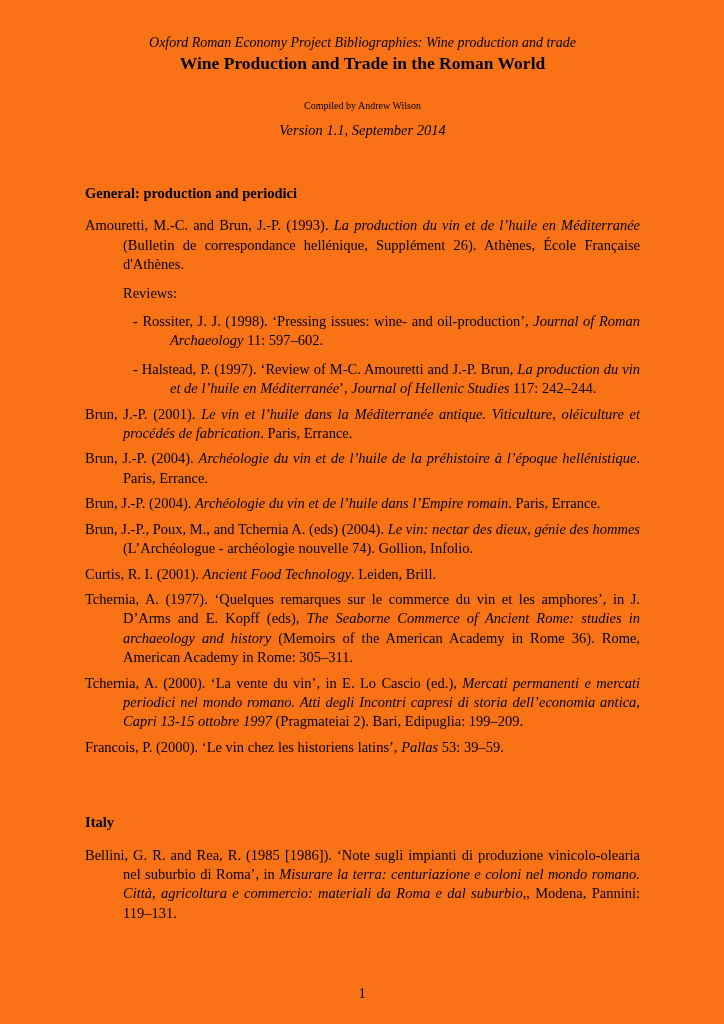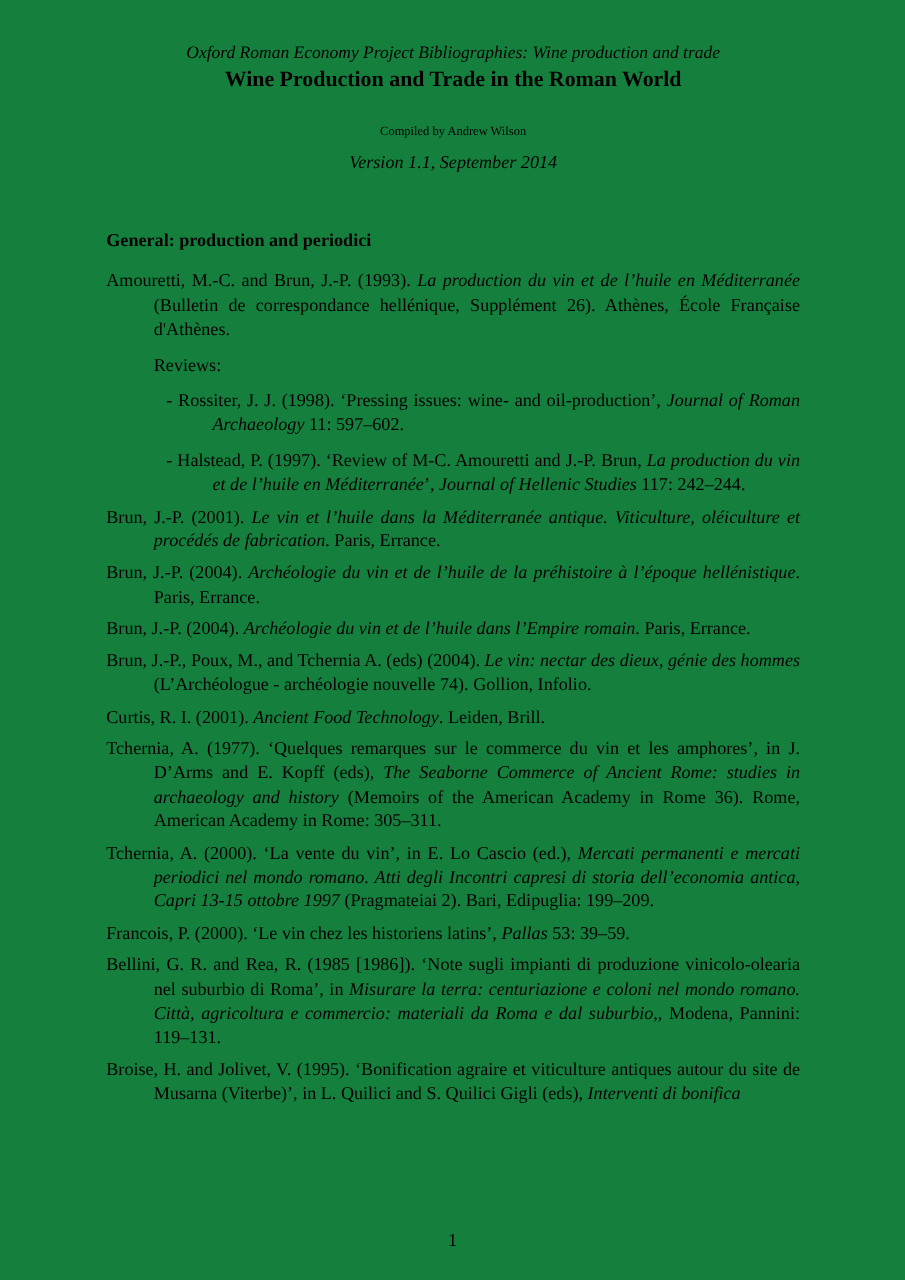--- a/index.html
+++ b/index.html
@@ -8,21 +8,21 @@
     width: 724px;
     font-family: "Liberation Serif", serif;
     color: #000000;
     -webkit-font-smoothing: antialiased;
   }
   .page {
     width: 724px;
     height: 1024px;
     padding: 34px 84px 0 85px;
     position: relative;
-    background: #15803d;
+    background: #f97316;
     overflow: hidden;
   }
   .running-header {
     text-align: center;
     font-style: italic;
     font-size: 14px;
     line-height: 18px;
   }
   .title {
     text-align: center;
@@ -99,17 +99,17 @@
       <p class="entry review"><span>- Rossiter, J. J. (1998). ‘Pressing issues: wine- and oil-production’, </span><span class="it">Journal of Roman Archaeology</span><span> 11: 597–602.</span></p>
       <p class="entry review"><span>- Halstead, P. (1997). ‘Review of M-C. Amouretti and J.-P. Brun, </span><span class="it">La production du vin et de l’huile en Méditerranée</span><span>’, </span><span class="it">Journal of Hellenic Studies</span><span> 117: 242–244.</span></p>
       <p class="entry main"><span>Brun, J.-P. (2001). </span><span class="it">Le vin et l’huile dans la Méditerranée antique. Viticulture, oléiculture et procédés de fabrication</span><span>. Paris, Errance.</span></p>
       <p class="entry main"><span>Brun, J.-P.  (2004). </span><span class="it">Archéologie du vin et de l’huile de la préhistoire à l’époque hellénistique</span><span>. Paris, Errance.</span></p>
       <p class="entry main"><span>Brun, J.-P. (2004). </span><span class="it">Archéologie du vin et de l’huile dans l’Empire romain</span><span>. Paris, Errance.</span></p>
       <p class="entry main"><span>Brun, J.-P., Poux, M., and Tchernia A. (eds) (2004). </span><span class="it">Le vin: nectar des dieux, génie des hommes</span><span> (L’Archéologue - archéologie nouvelle 74). Gollion, Infolio.</span></p>
       <p class="entry main"><span>Curtis, R. I. (2001). </span><span class="it">Ancient Food Technology</span><span>. Leiden, Brill.</span></p>
       <p class="entry main"><span>Tchernia, A. (1977). ‘Quelques remarques sur le commerce du vin et les amphores’, in J. D’Arms and E. Kopff (eds), </span><span class="it">The Seaborne Commerce of Ancient Rome: studies in archaeology and history</span><span> (Memoirs of the American Academy in Rome 36). Rome, American Academy in Rome: 305–311.</span></p>
       <p class="entry main"><span>Tchernia, A. (2000). ‘La vente du vin’, in E. Lo Cascio (ed.), </span><span class="it">Mercati permanenti e mercati periodici nel mondo romano. Atti degli Incontri capresi di storia dell’economia antica, Capri 13-15 ottobre 1997</span><span> (Pragmateiai 2). Bari, Edipuglia: 199–209.</span></p>
       <p class="entry main"><span>Francois, P. (2000). ‘Le vin chez les historiens latins’, </span><span class="it">Pallas</span><span> 53: 39–59.</span></p>
+      <div class="section-heading">Italy</div>
       <p class="entry main"><span>Bellini, G. R. and Rea, R. (1985 [1986]). ‘Note sugli impianti di produzione vinicolo-olearia nel suburbio di Roma’, in </span><span class="it">Misurare la terra: centuriazione e coloni nel mondo romano. Città, agricoltura e commercio: materiali da Roma e dal suburbio</span><span>,, Modena, Pannini: 119–131.</span></p>
-      <p class="entry main"><span>Broise, H. and Jolivet, V. (1995). ‘Bonification agraire et viticulture antiques autour du site de Musarna (Viterbe)’, in L. Quilici and S. Quilici Gigli (eds), </span><span class="it">Interventi di bonifica</span></p>
     </div>
   <div class="footer">1</div>
 </div>
 
 </body></html>

